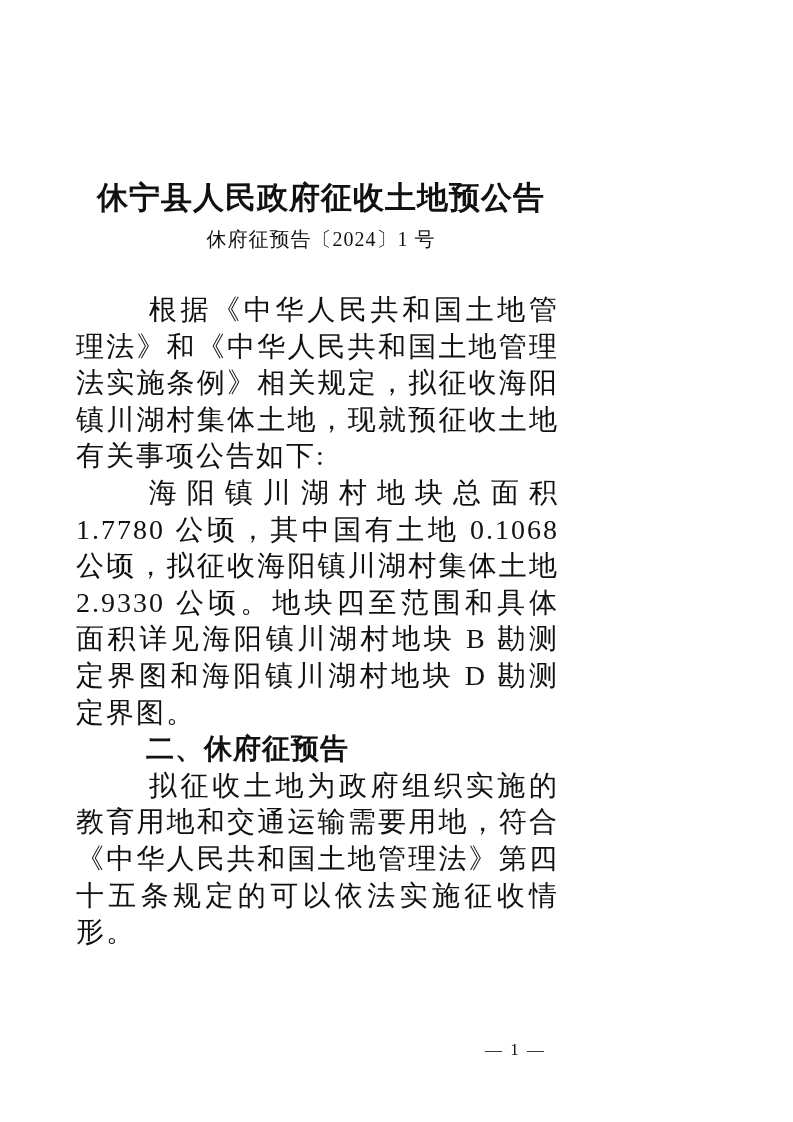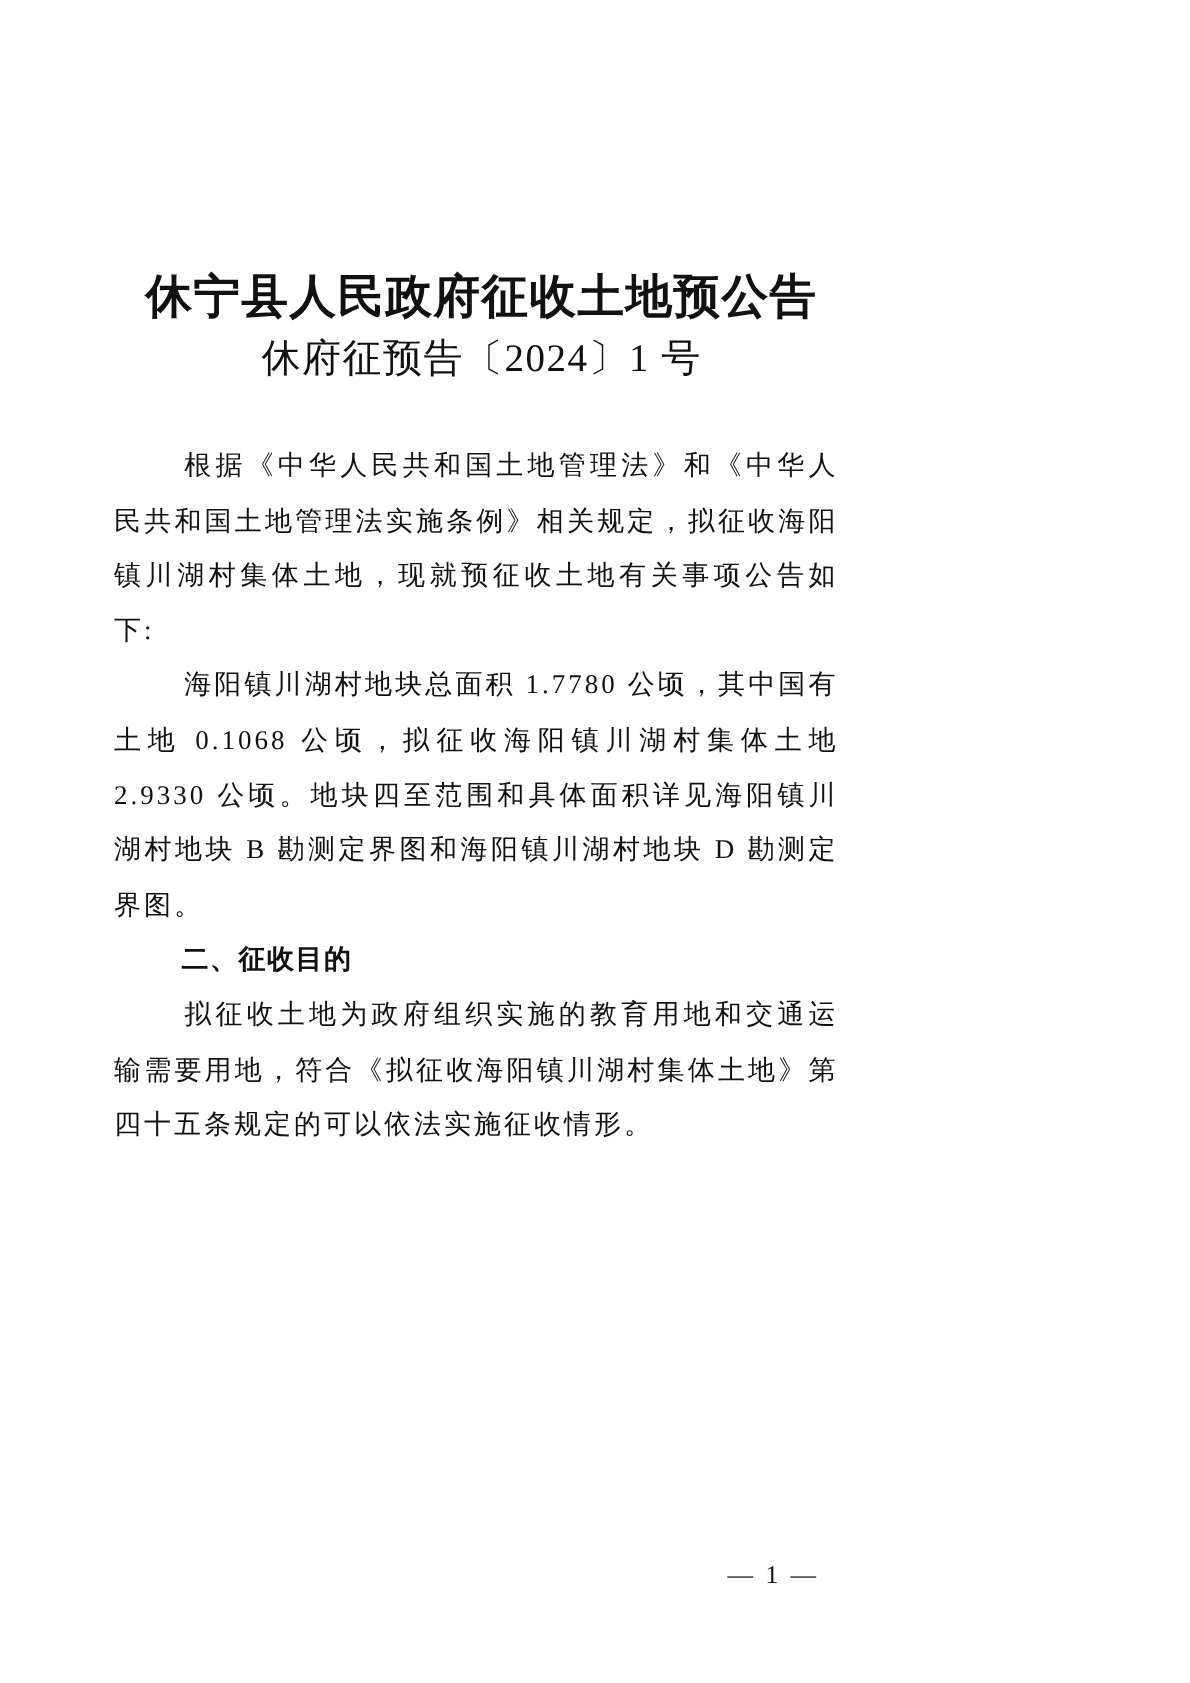--- a/index.html
+++ b/index.html
@@ -23,30 +23,30 @@
     text-align: center;
     font-size: 31px;
     line-height: 32px;
     font-weight: 700;
     letter-spacing: 1px;
     font-family: "Liberation Serif", serif;
   }
   .doc-number {
     margin: 14px 0 0 0;
     text-align: center;
-    font-size: 26px;
+    font-size: 20px;
     line-height: 22px;
     font-weight: 400;
     letter-spacing: 1px;
   }
   .doc-body {
     margin-top: 42px;
     padding-left: 76px;
     padding-right: 83px;
-    font-size: 18px;
+    font-size: 28px;
     line-height: 36.6px;
     text-align: justify;
     letter-spacing: 2px;
   }
   .doc-body p {
     margin: 0;
     text-indent: 2.6em;
   }
   .doc-body p.heading {
     font-family: "Liberation Sans", sans-serif;
@@ -70,19 +70,19 @@
 
 <div class="page">
 
   <h1 class="doc-title">休宁县人民政府征收土地预公告</h1>
 
   <div class="doc-number">休府征预告〔2024〕1 号</div>
 
   <div class="doc-body">
     <p class="para">根据《中华人民共和国土地管理法》和《中华人民共和国土地管理法实施条例》相关规定，拟征收海阳镇川湖村集体土地，现就预征收土地有关事项公告如下:</p>
     <p class="para">海阳镇川湖村地块总面积 1.7780 公顷，其中国有土地 0.1068 公顷，拟征收海阳镇川湖村集体土地 2.9330 公顷。地块四至范围和具体面积详见海阳镇川湖村地块 B 勘测定界图和海阳镇川湖村地块 D 勘测定界图。</p>
-    <p class="heading">二、征收目的</p>
-    <p class="para">拟征收土地为政府组织实施的教育用地和交通运输需要用地，符合《拟征收海阳镇川湖村集体土地》第四十五条规定的可以依法实施征收情形。</p>
+    <p class="heading">二、休府征预告</p>
+    <p class="para">拟征收土地为政府组织实施的教育用地和交通运输需要用地，符合《中华人民共和国土地管理法》第四十五条规定的可以依法实施征收情形。</p>
   </div>
 
   <div class="page-number">— 1 —</div>
 
 </div>
 
 </body></html>

